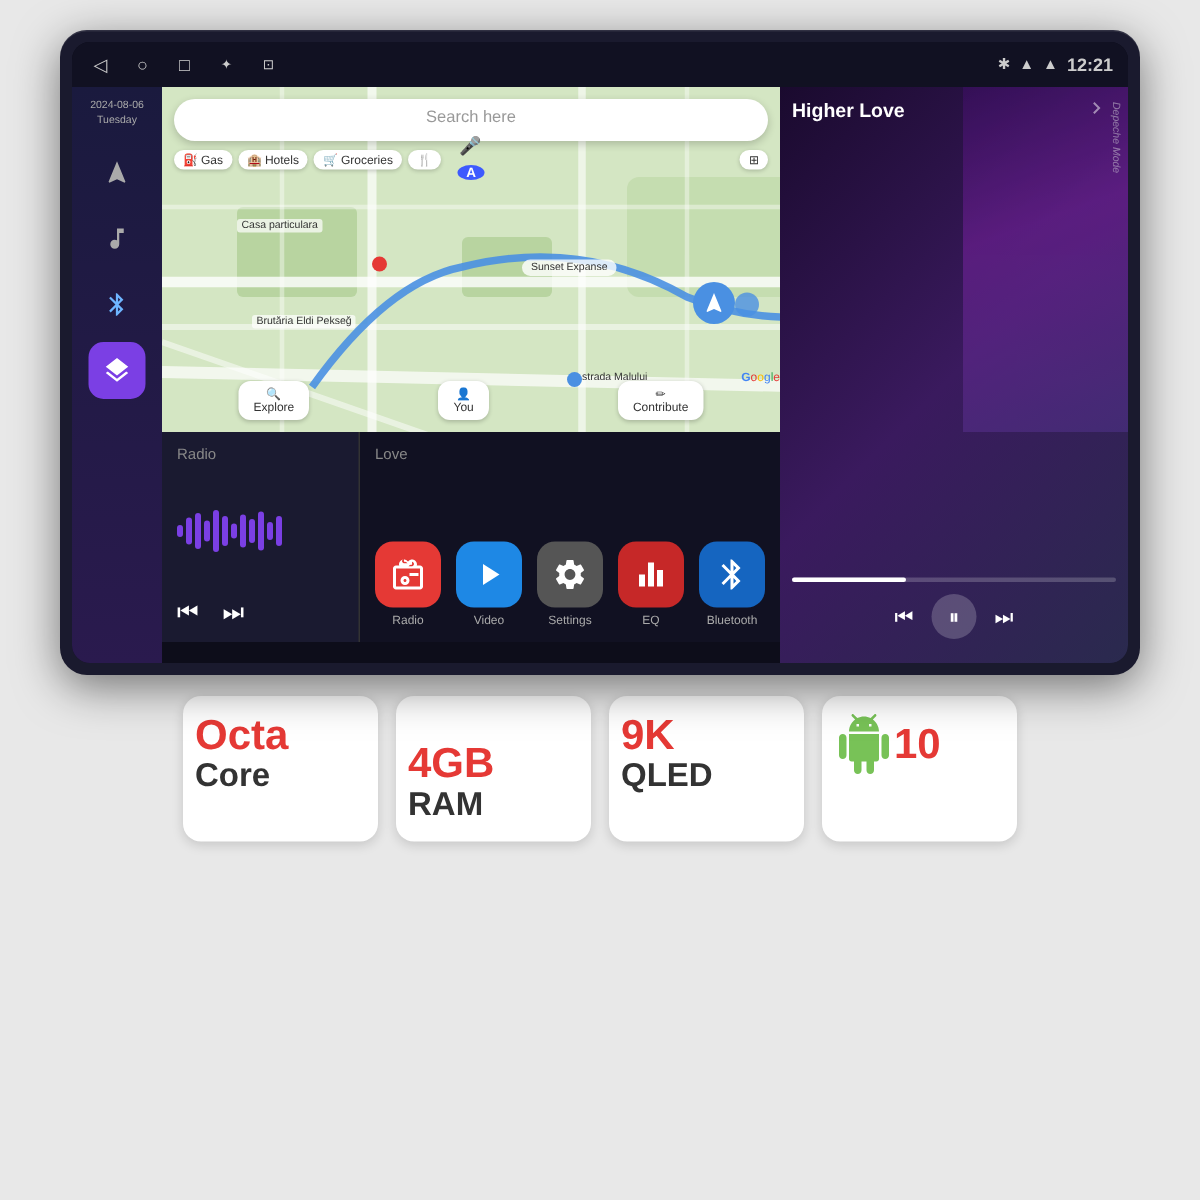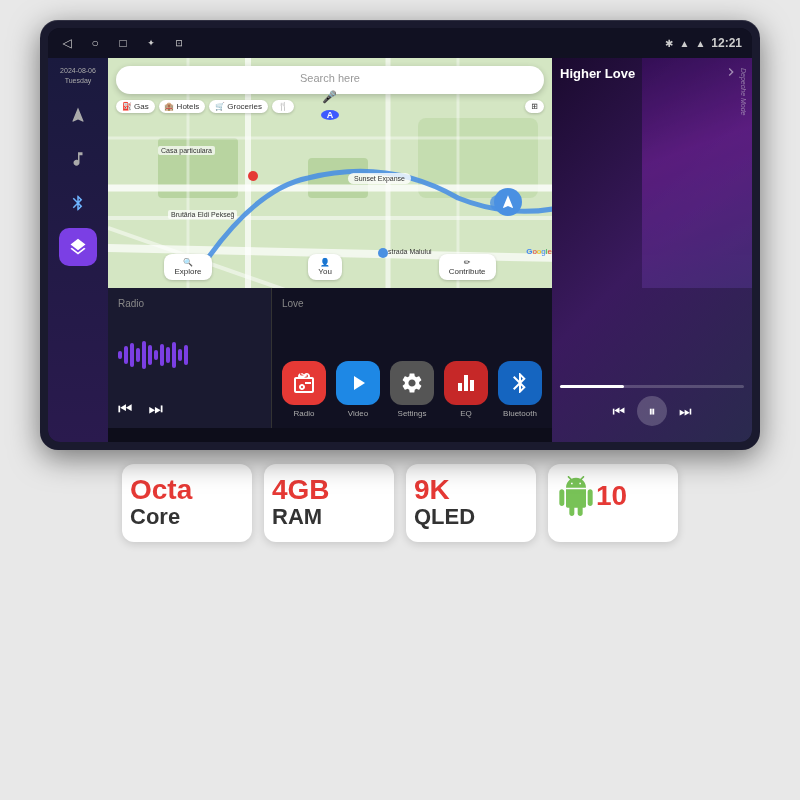--- a/index.html
+++ b/index.html
@@ -305,21 +305,21 @@
     }
 
     .app-name {
       color: #aaa;
       font-size: 8px;
       text-align: center;
     }
 
     
     .music-panel {
-      width: 200px;
+      width: 232px;
       position: relative;
       overflow: hidden;
       flex-shrink: 0;
     }
 
     .music-bg {
       width: 100%;
       height: 100%;
       background: linear-gradient(135deg, #1a0a2e 0%, #3a1a5e 50%, #2a2a4e 100%);
       position: relative;
@@ -644,21 +644,21 @@
   </div>
 
   <div class="specs-section">
 
     <div class="spec-card">
       <div style="font-size:28px;font-weight:900;color:#e53935;line-height:1;">Octa</div>
       <div style="font-size:22px;font-weight:700;color:#333;">Core</div>
     </div>
 
     <div class="spec-card">
-      <div style="font-size:28px;font-weight:900;color:#e53935;line-height:1;">4GB</div>
+      <div style="font-size:28px;font-weight:900;color:#e53935;line-height:1;margin-top:19px;">4GB</div>
       <div style="font-size:22px;font-weight:700;color:#333;">RAM</div>
     </div>
 
     <div class="spec-card">
       <div style="font-size:28px;font-weight:900;color:#e53935;line-height:1;">9K</div>
       <div style="font-size:22px;font-weight:700;color:#333;">QLED</div>
     </div>
 
     <div class="spec-card">
 

